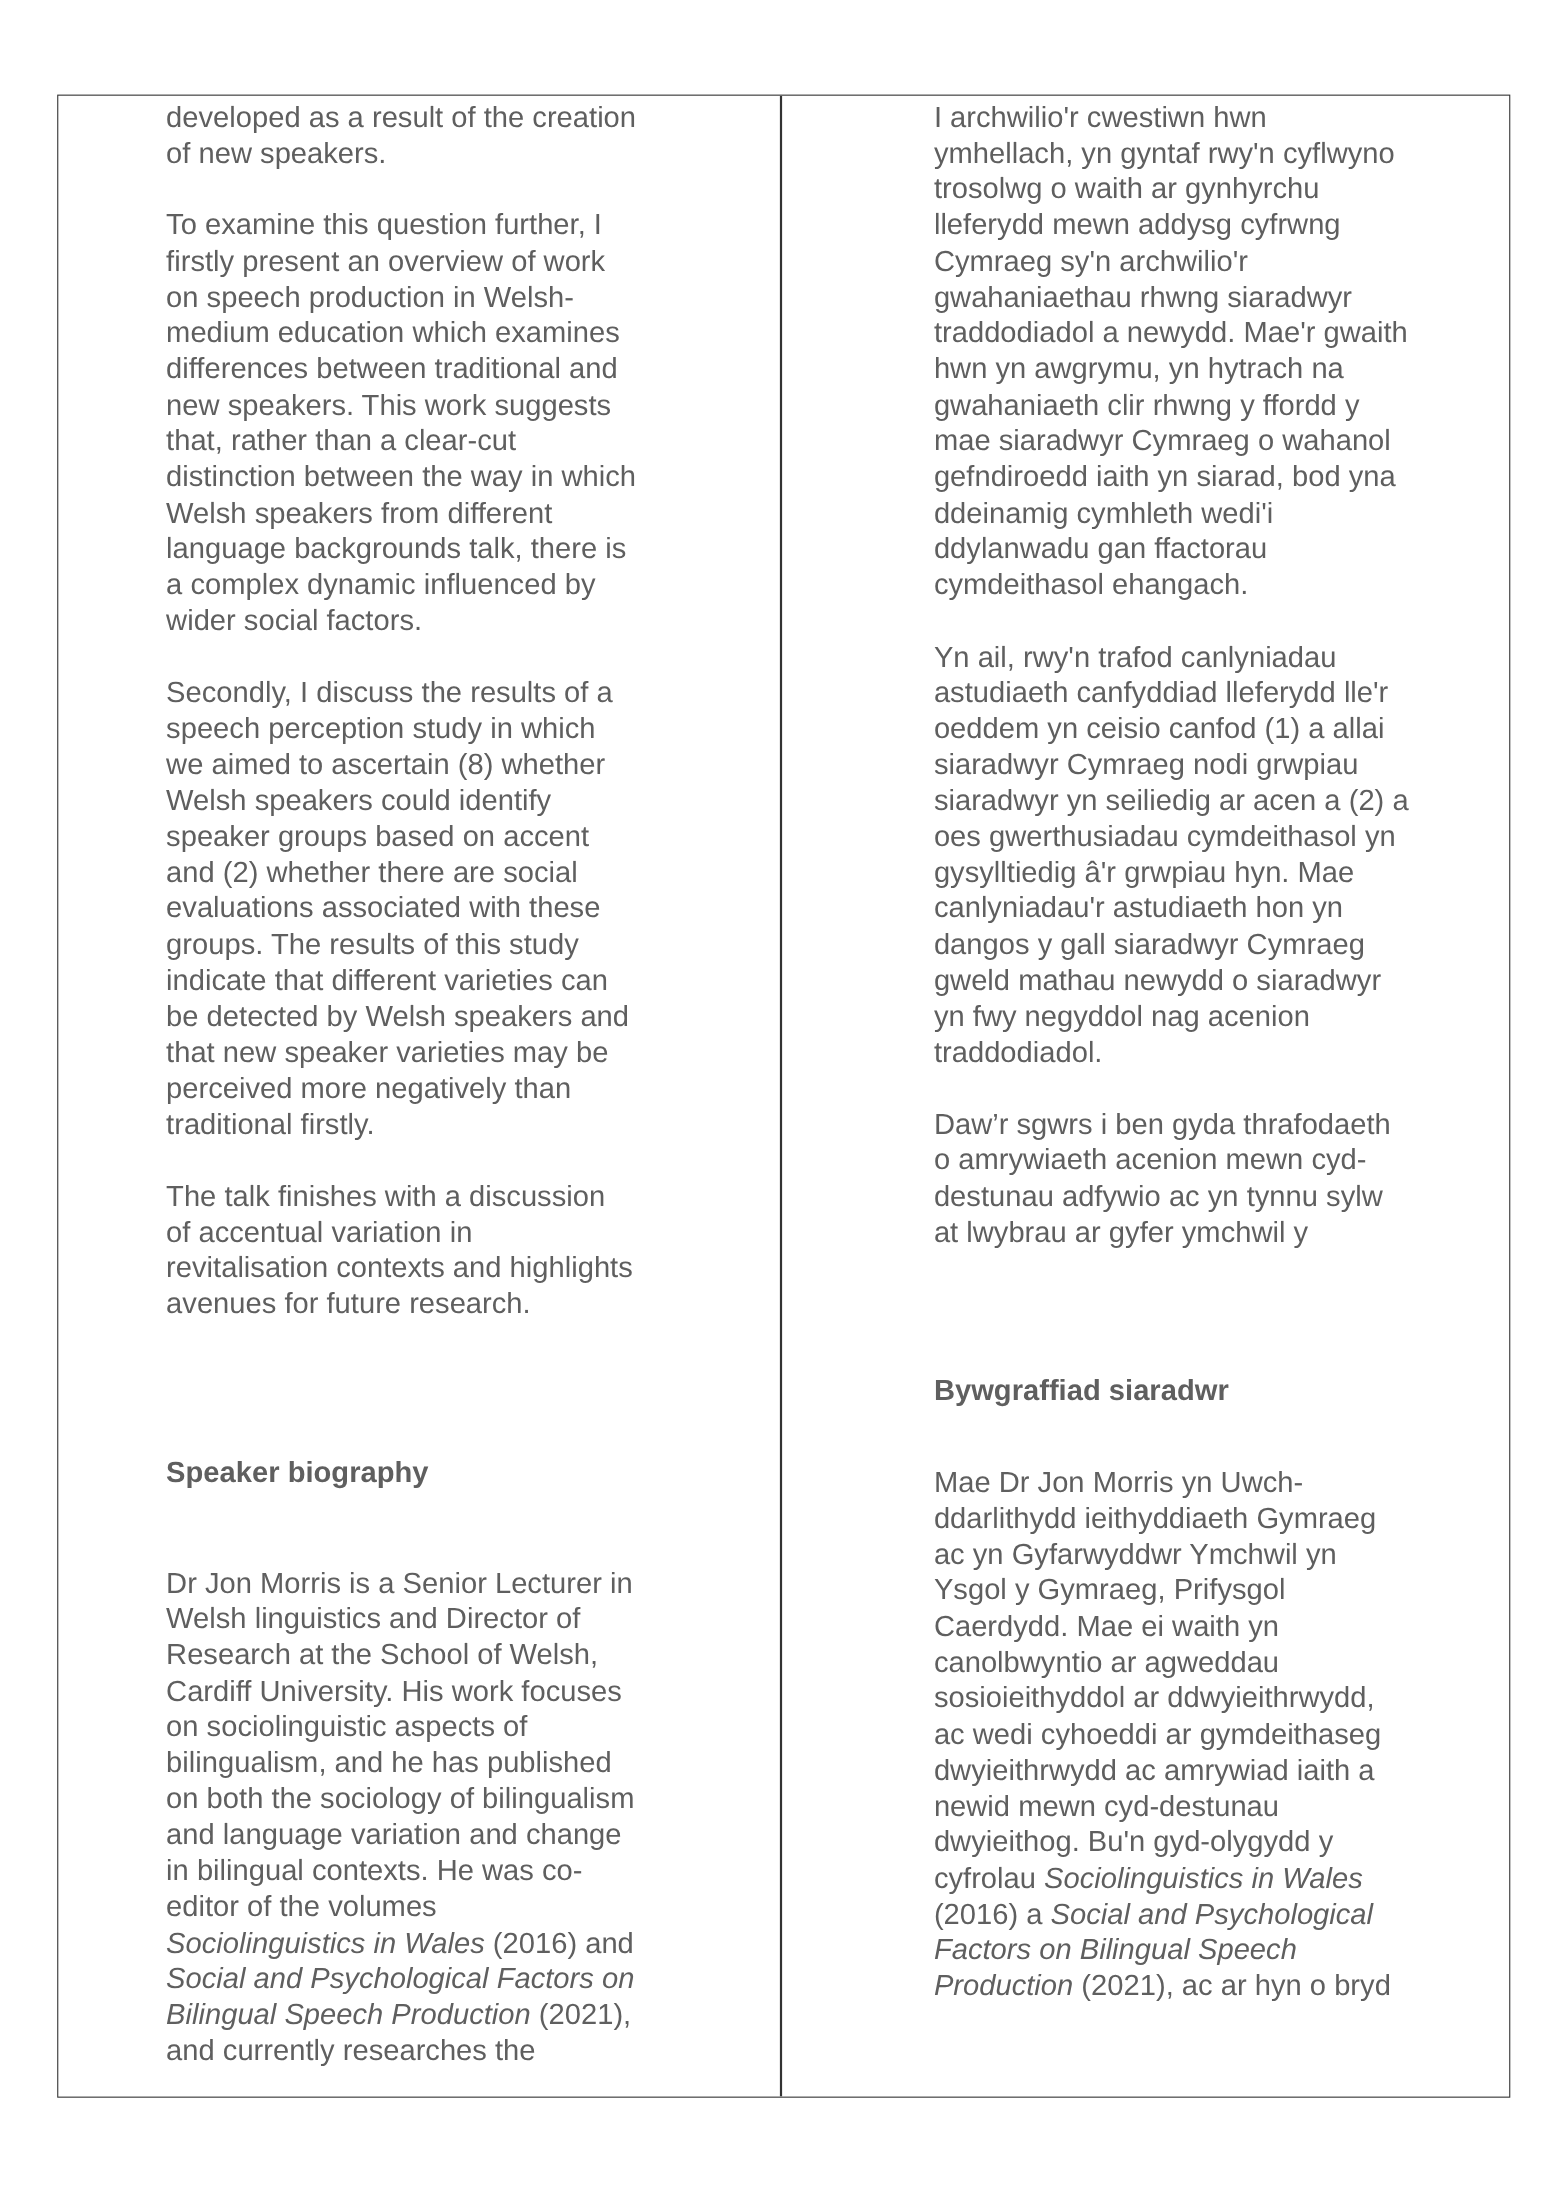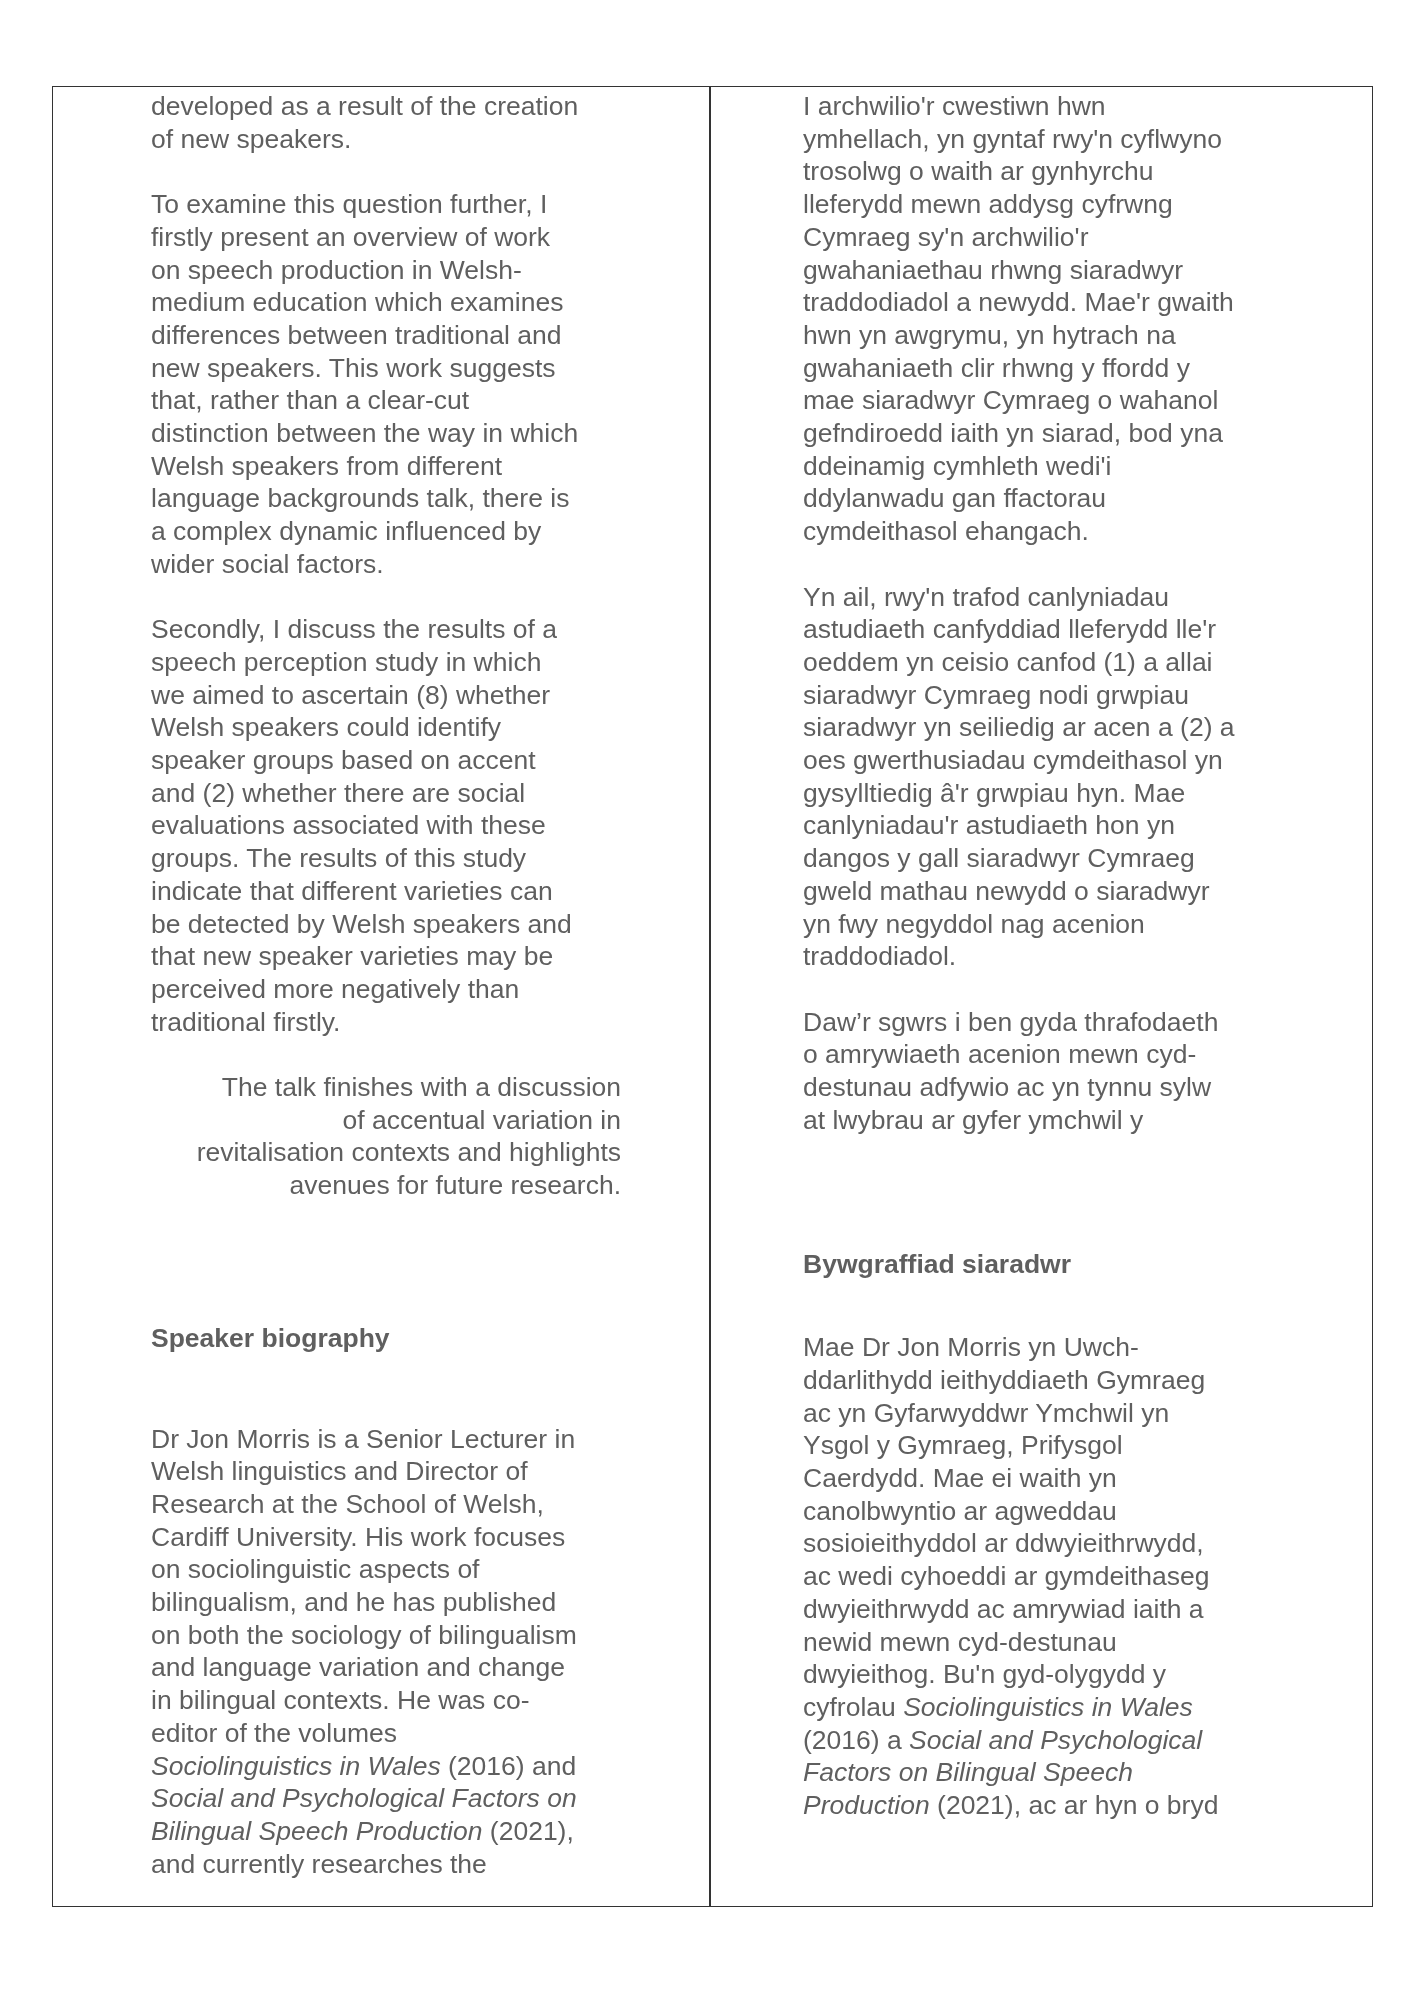--- a/index.html
+++ b/index.html
@@ -33,21 +33,21 @@
       height: 100%;
       background: #333333;
     }
     .col {
       position: absolute;
       top: 3px;
       font-size: 26.5px;
       line-height: 32.7px;
     }
     .col-left { left: 98px; width: 470px; }
-    .col-right { left: 750px; width: 480px; }
+    .col-right { left: 796px; width: 480px; }
     .col p {
       margin: 0 0 32.7px 0;
       padding: 0;
       white-space: normal;
     }
     .col .line { display: block; white-space: nowrap; }
     .heading {
       font-weight: bold;
       margin: 0;
       padding: 0;
@@ -87,21 +87,21 @@
         <span class="line">speaker groups based on accent</span>
         <span class="line">and (2) whether there are social</span>
         <span class="line">evaluations associated with these</span>
         <span class="line">groups. The results of this study</span>
         <span class="line">indicate that different varieties can</span>
         <span class="line">be detected by Welsh speakers and</span>
         <span class="line">that new speaker varieties may be</span>
         <span class="line">perceived more negatively than</span>
         <span class="line">traditional firstly.</span>
       </p>
-    <p style="margin-bottom: 120px; text-align: right;">
+    <p style="margin-bottom: 120px;">
         <span class="line">The talk finishes with a discussion</span>
         <span class="line">of accentual variation in</span>
         <span class="line">revitalisation contexts and highlights</span>
         <span class="line">avenues for future research.</span>
       </p>
     <p class="heading" style="margin-bottom: 68px;">Speaker biography</p>
     <p>
         <span class="line">Dr Jon Morris is a Senior Lecturer in</span>
         <span class="line">Welsh linguistics and Director of</span>
         <span class="line">Research at the School of Welsh,</span>

